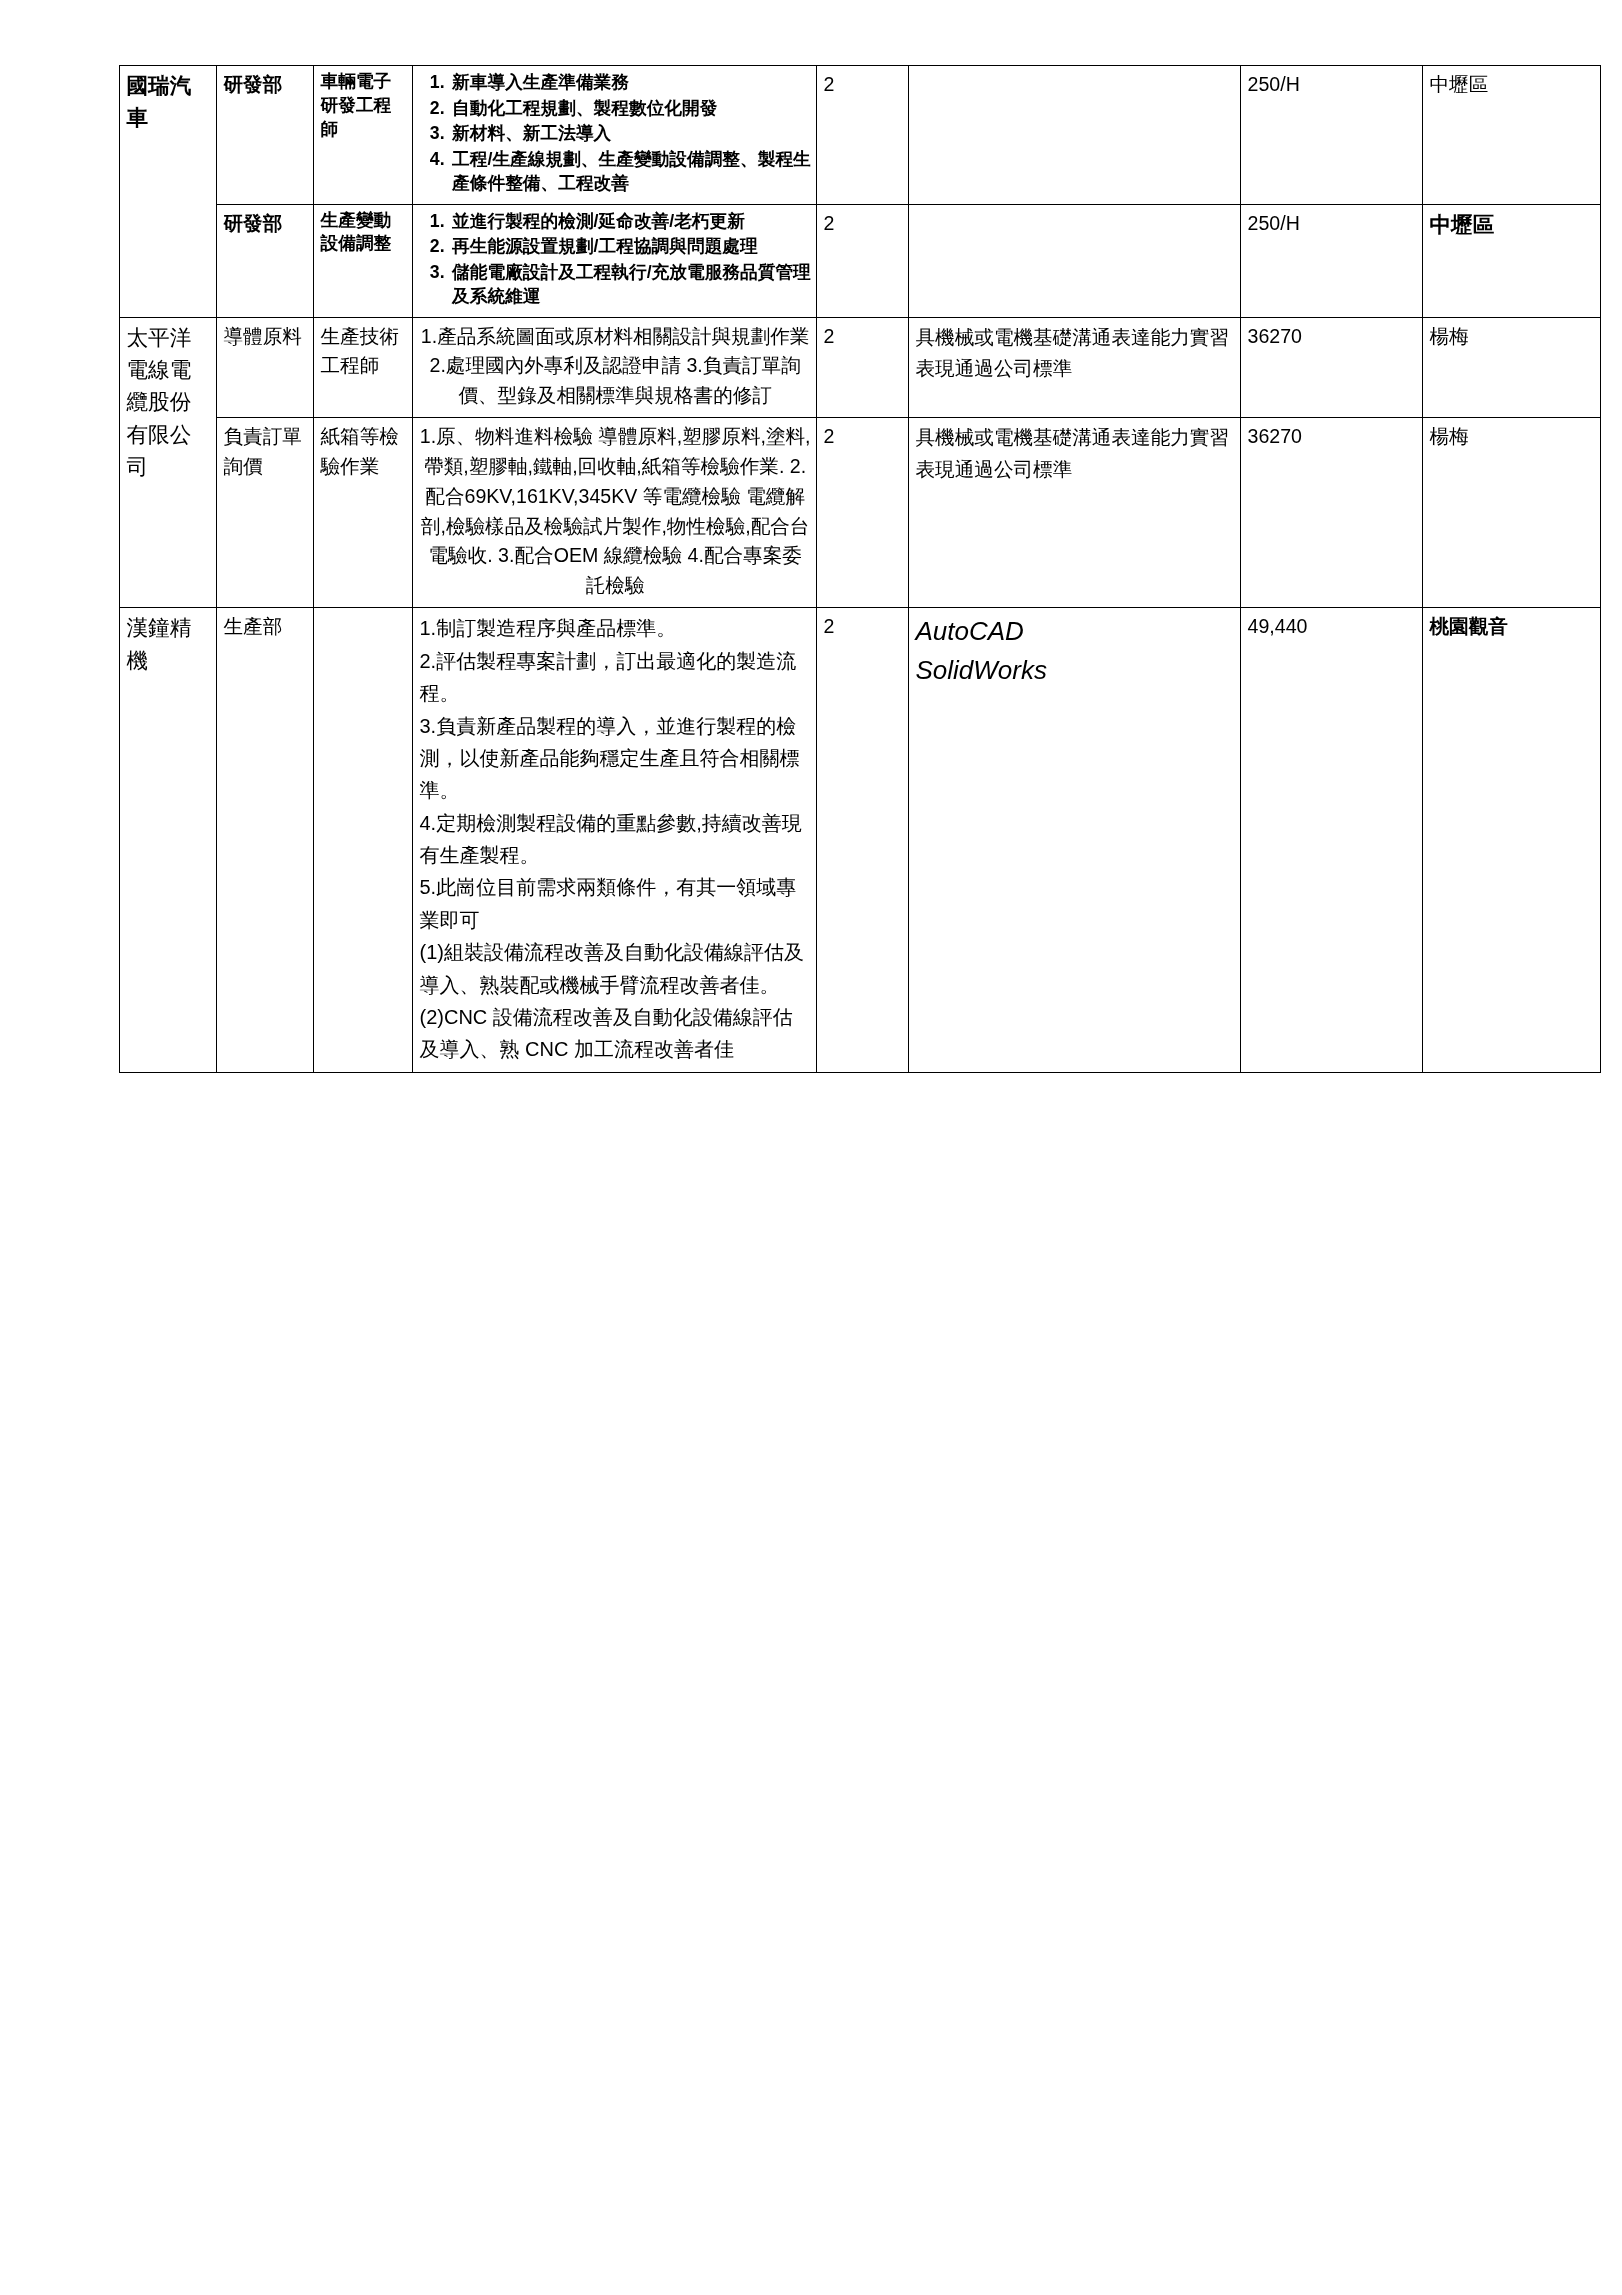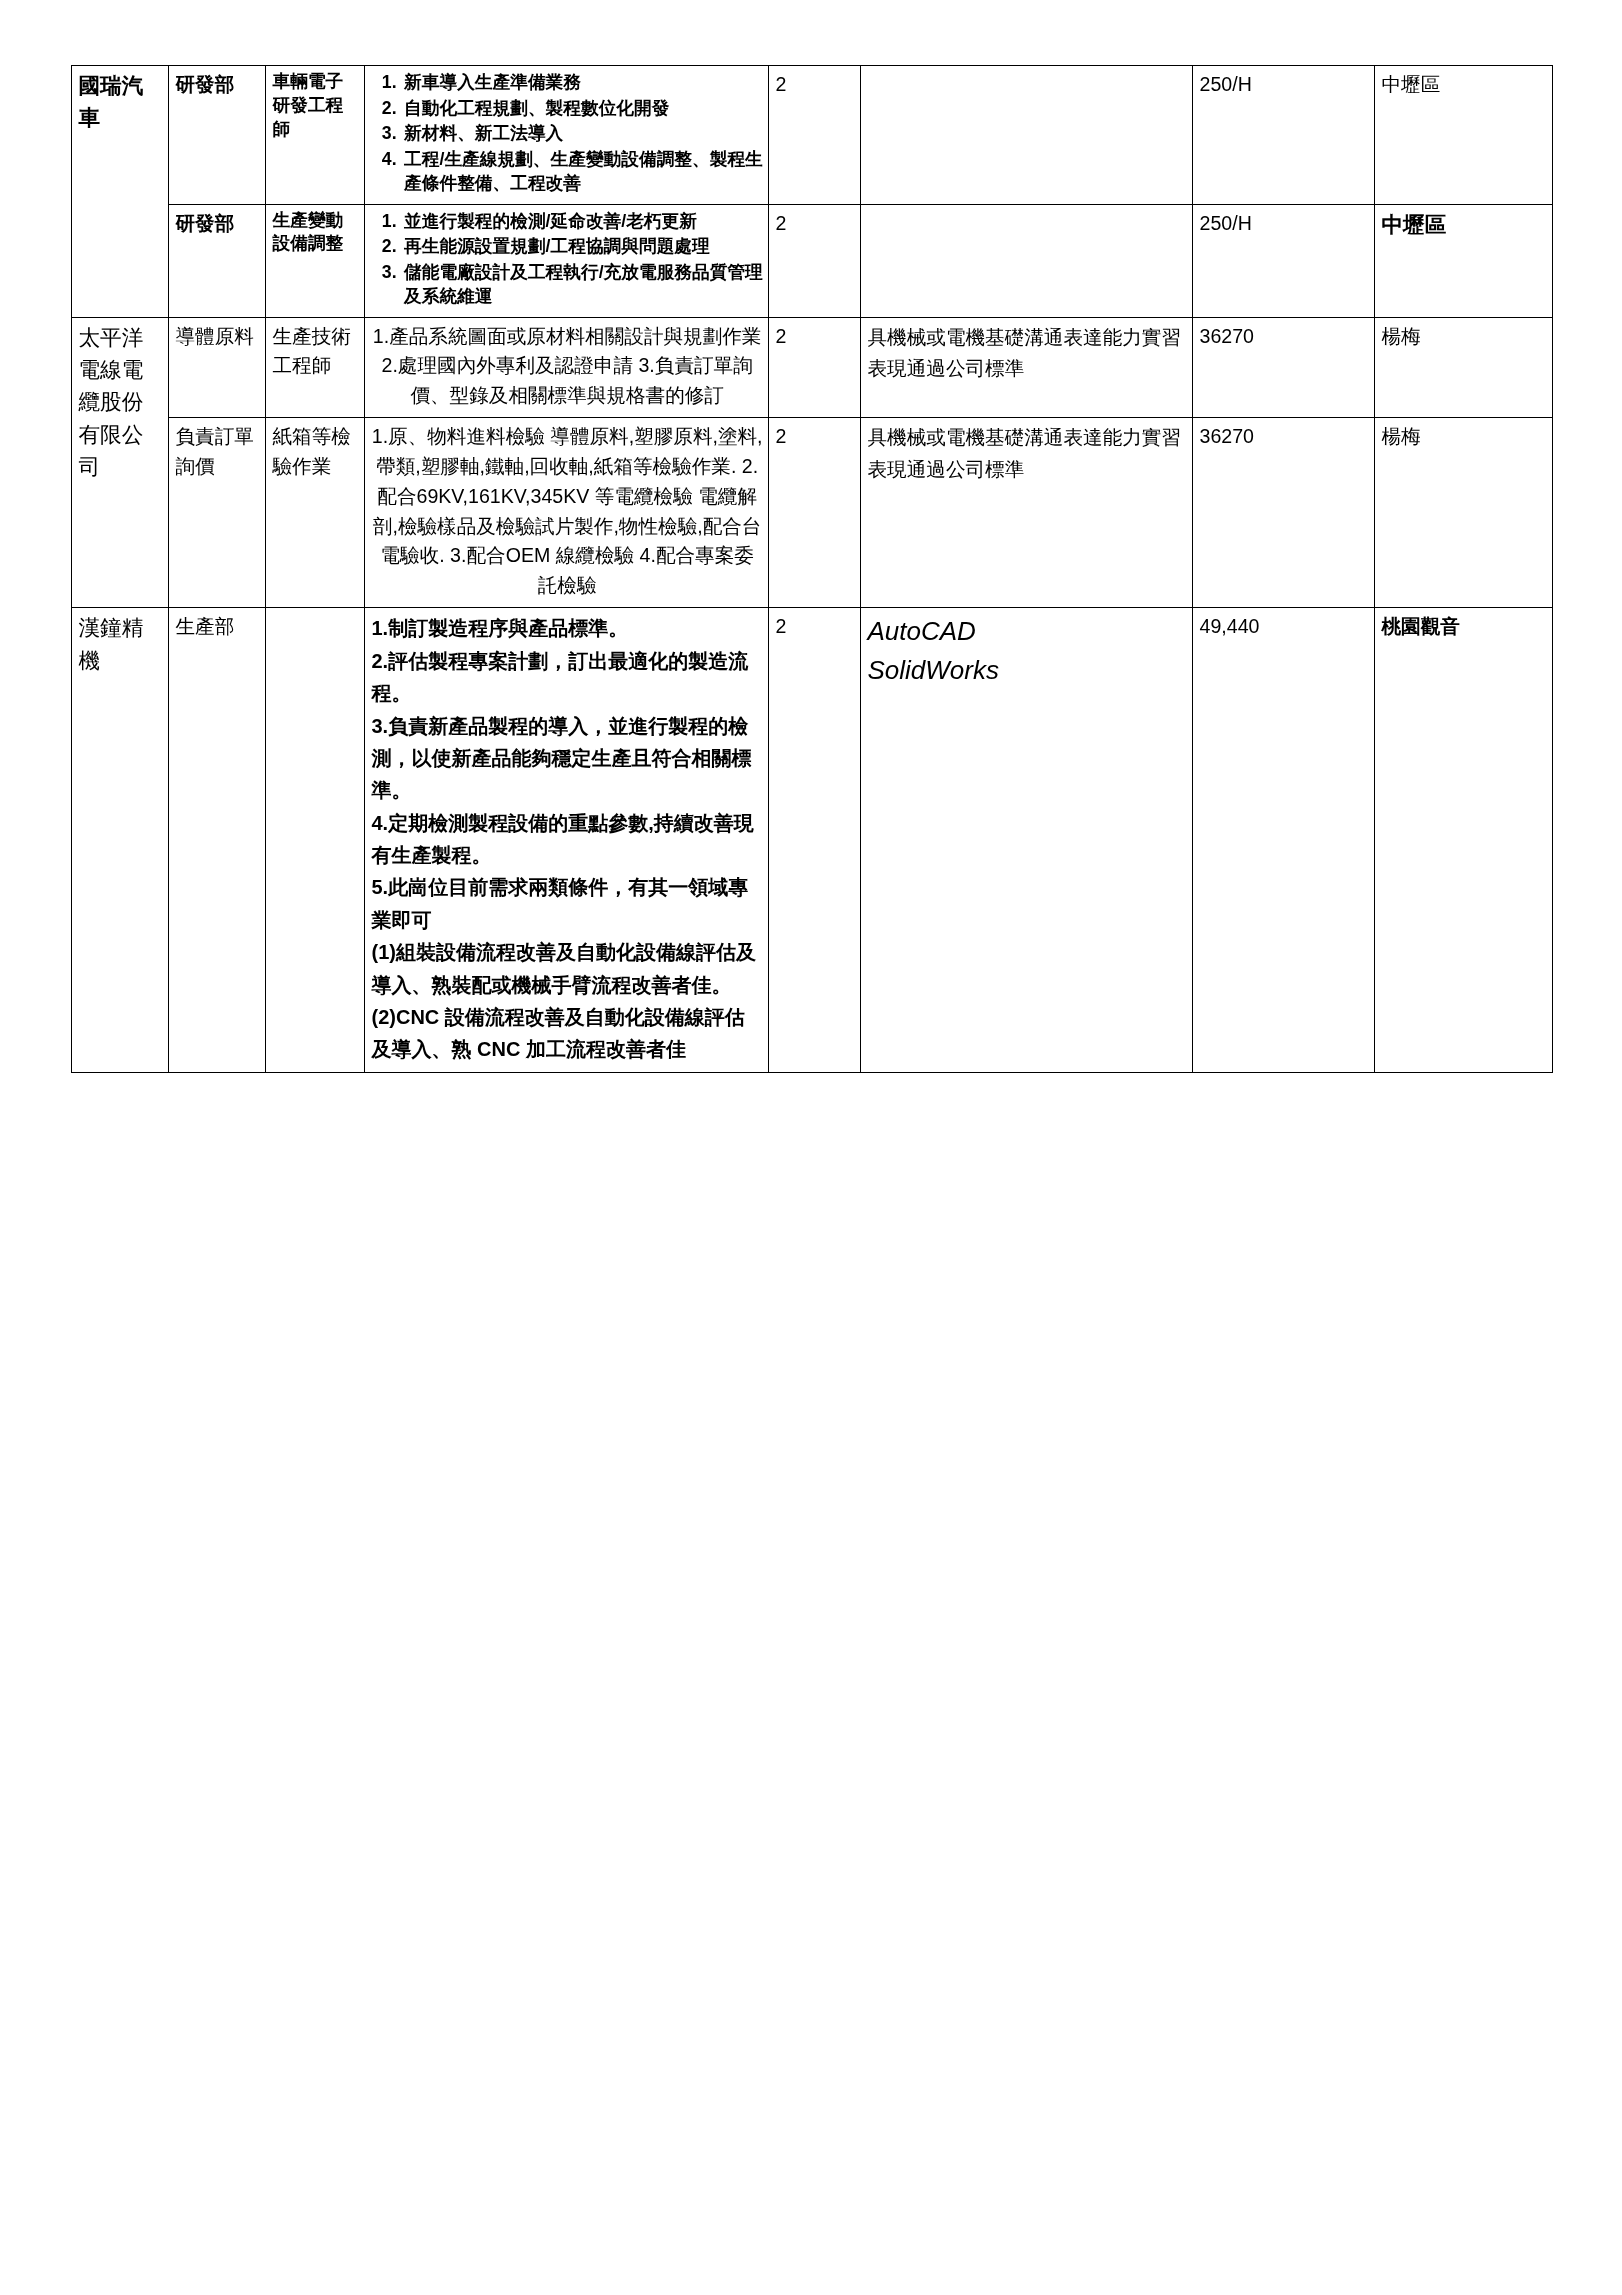--- a/index.html
+++ b/index.html
@@ -12,20 +12,21 @@
     height: 2295px;
     font-family: "Liberation Sans", sans-serif;
     color: #000000;
   }
   .page {
     box-sizing: border-box;
     width: 1562px;
     height: 2295px;
     padding: 65px 71px 8px 71px;
     background: #ffffff;
+    margin-left: 48px;
   }
   table.job-table {
     border-collapse: collapse;
     table-layout: fixed;
     width: 1481px;
     border: 1.3px solid #000;
   }
   table.job-table td {
     border: 1.3px solid #000;
     vertical-align: top;
@@ -58,21 +59,21 @@
     padding-left: 30px;
     font-size: 17.7px;
     line-height: 1.38;
     font-weight: bold;
   }
   ol.numlist li {
     margin: 0 0 1.3px 0;
     padding-left: 2.6px;
   }
   .duty-para { font-size: 19.6px; line-height: 1.52; text-align: center; }
-  .duty-para-2 { font-size: 20px; line-height: 1.62; font-weight: bold; }
+  .duty-para-2 { font-size: 20px; line-height: 1.62; }
   .req-text { font-size: 19.6px; line-height: 1.6; }
   .mono-num { font-size: 19.6px; }
 </style>
 </head>
 <body>
 
 <div class="page">
   <table class="job-table">
     <colgroup>
       <col class="c-company">

